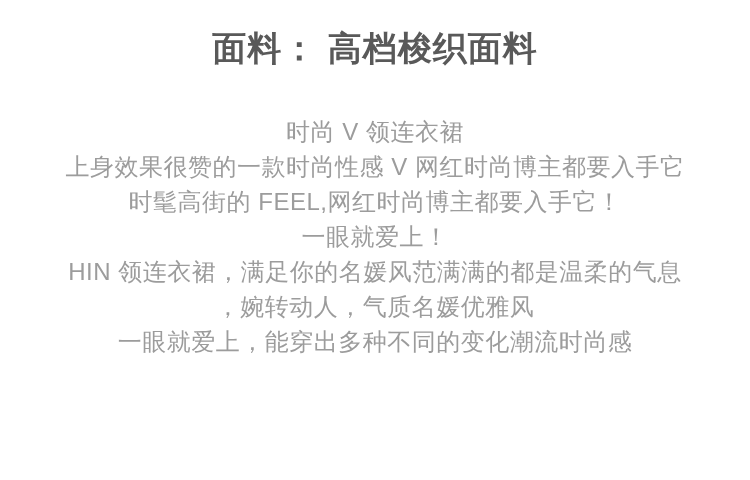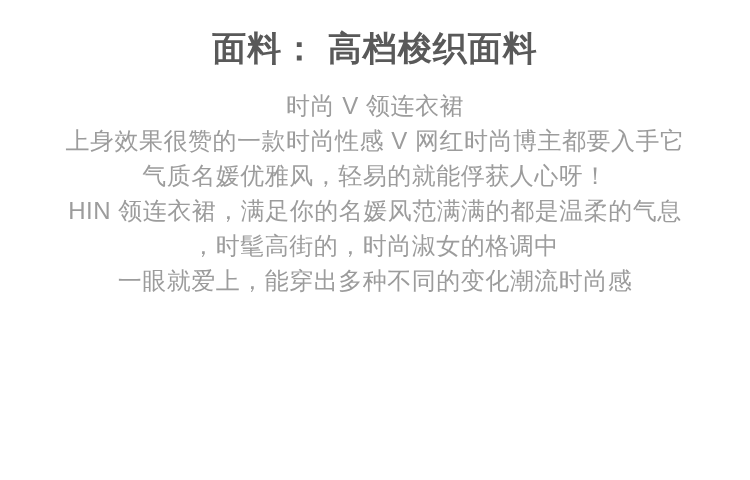--- a/index.html
+++ b/index.html
@@ -18,38 +18,39 @@
     text-align: center;
   }
   .title {
     font-size: 34px;
     font-weight: 700;
     color: #595959;
     letter-spacing: 1px;
     line-height: 44px;
   }
   .body-text {
-    margin-top: 18px;
+    margin-top: 44px;
   }
   .body-line {
     font-size: 24px;
     font-weight: 400;
     color: #9c9c9c;
     line-height: 35px;
     letter-spacing: 0.5px;
     white-space: nowrap;
   }
 </style>
 </head>
 <body>
 
 <div class="page">
   <div class="title">面料： 高档梭织面料</div>
 
   <div class="body-text">
     <div class="body-line">时尚 V 领连衣裙</div>
     <div class="body-line">上身效果很赞的一款时尚性感 V 网红时尚博主都要入手它</div>
-    <div class="body-line">气质名媛优雅风，轻易的就能俘获人心呀！</div>
+    <div class="body-line">时髦高街的 FEEL,网红时尚博主都要入手它！</div>
+    <div class="body-line">一眼就爱上！</div>
     <div class="body-line">HIN 领连衣裙，满足你的名媛风范满满的都是温柔的气息</div>
-    <div class="body-line">，时髦高街的，时尚淑女的格调中</div>
+    <div class="body-line">，婉转动人，气质名媛优雅风</div>
     <div class="body-line">一眼就爱上，能穿出多种不同的变化潮流时尚感</div>
   </div>
 </div>
 
 </body></html>

